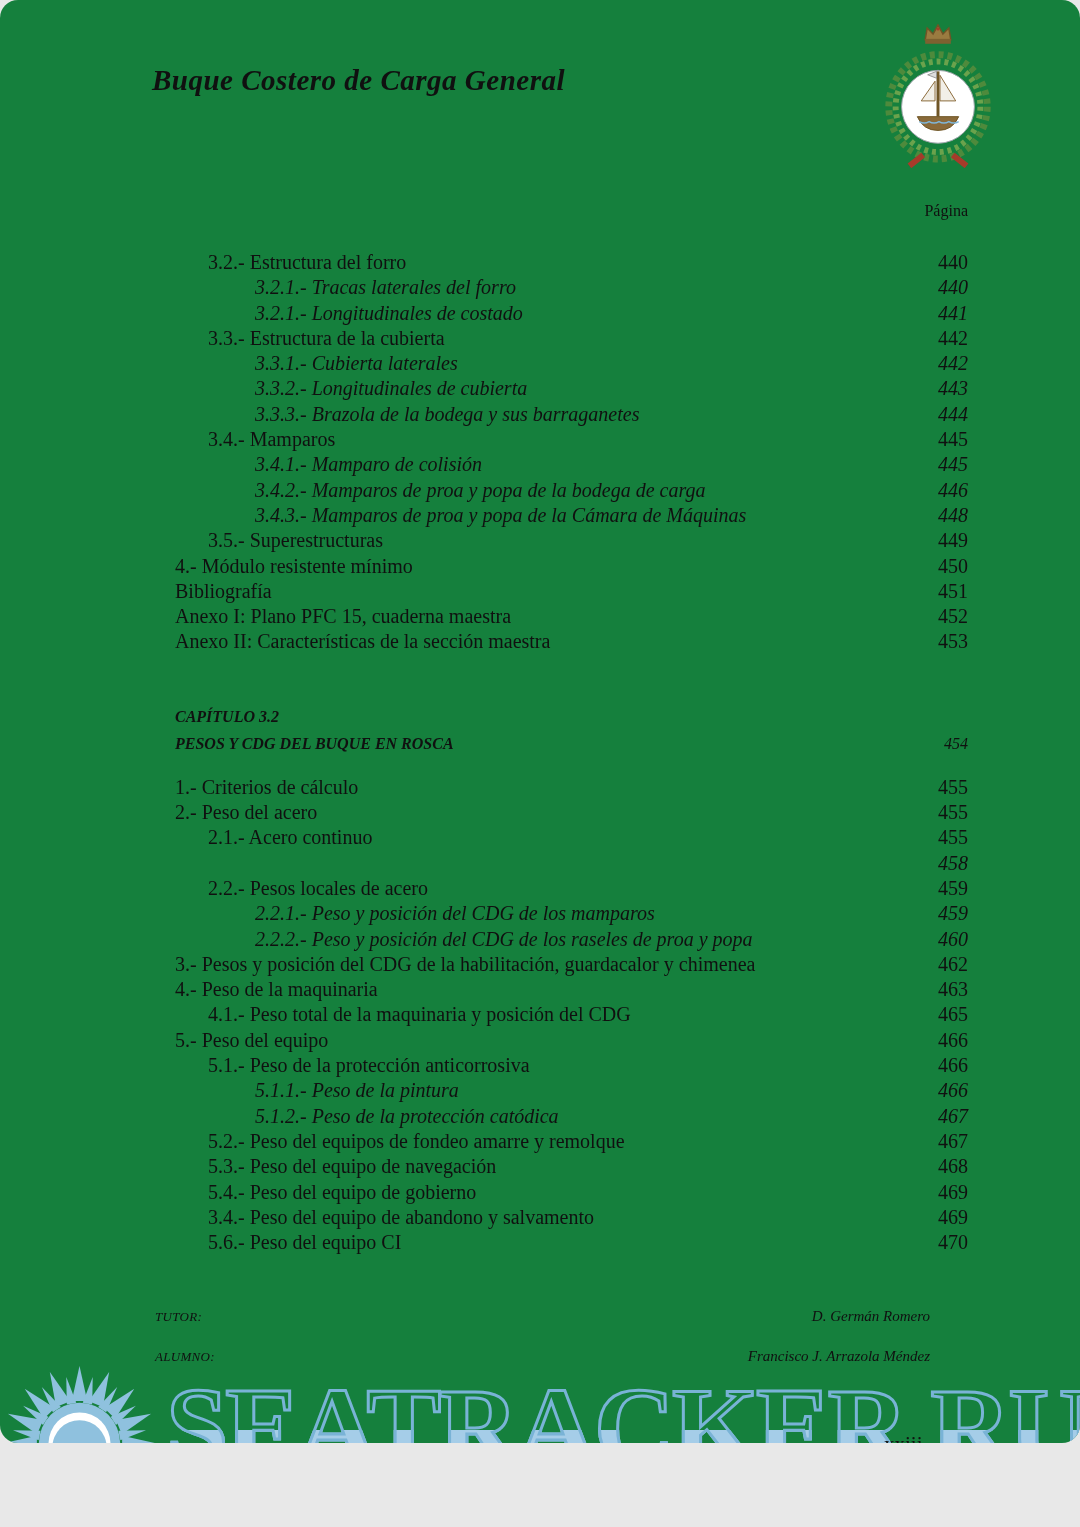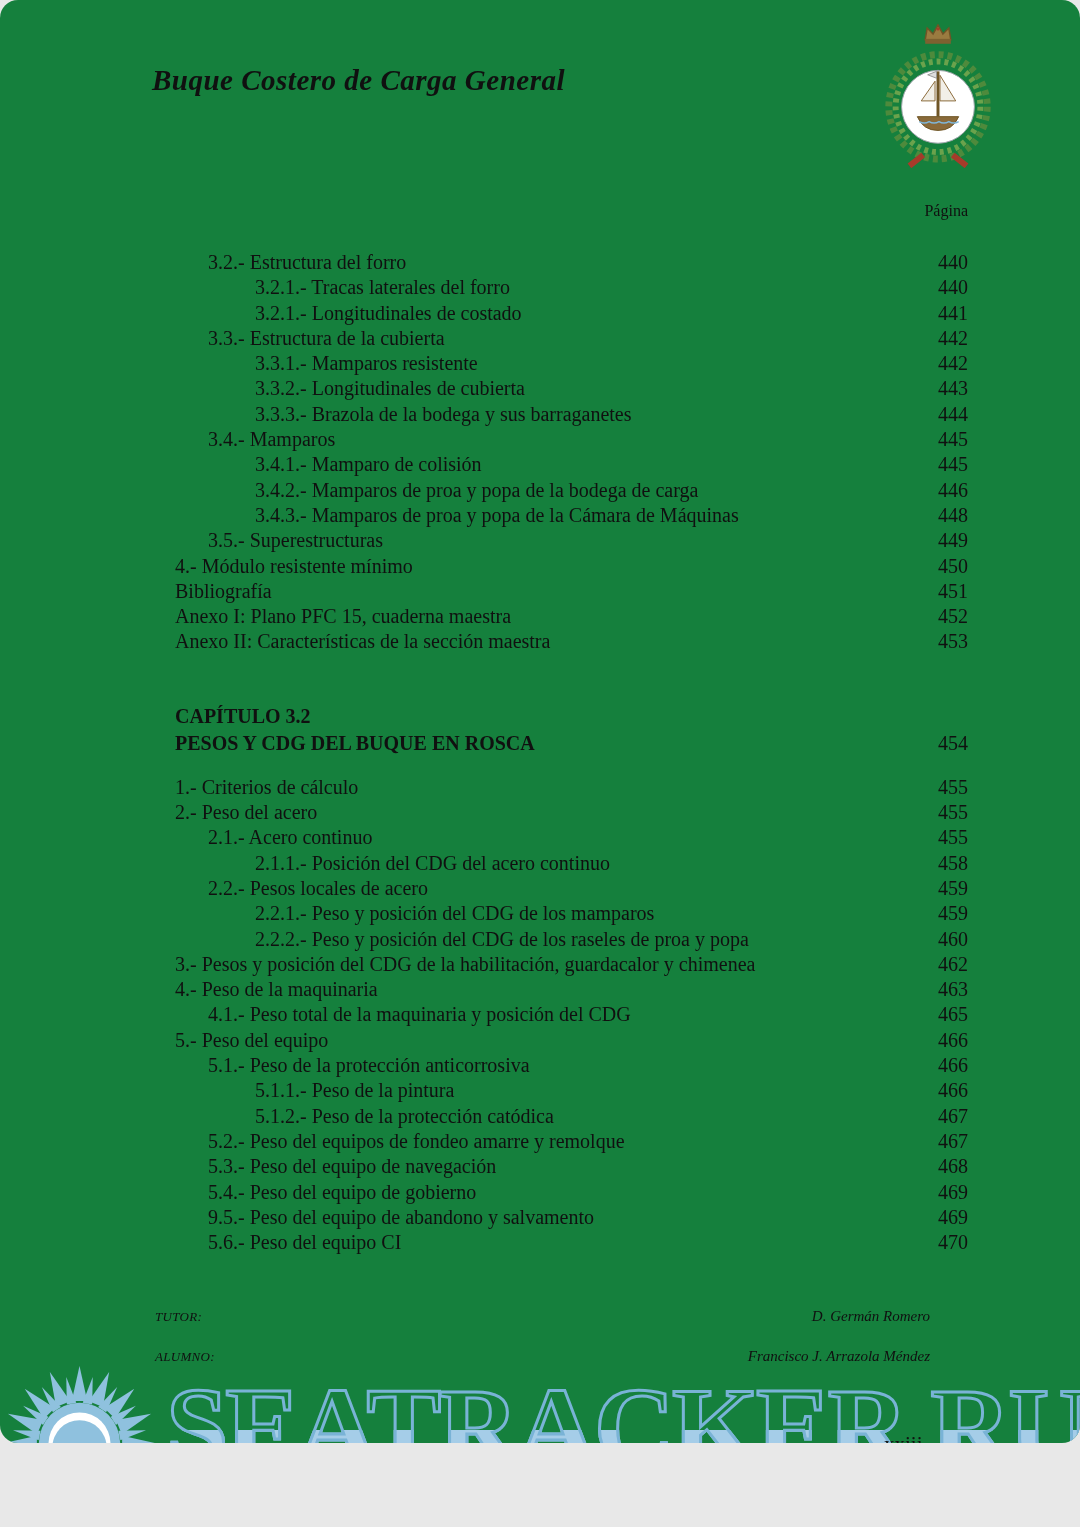--- a/index.html
+++ b/index.html
@@ -29,22 +29,22 @@
     text-align:right;font-size:16px;line-height:26px;margin-bottom:26px;
   }
   .toc-row{
     display:flex;align-items:baseline;
     font-size:20px;line-height:25.3px;
   }
   .toc-text{white-space:nowrap;}
   .toc-page{margin-left:auto;padding-left:12px;}
   .ind-0{padding-left:0;}
   .ind-1{padding-left:33px;}
-  .ind-2{padding-left:80px;}
-  .chapter{margin-top:48px;font-weight:bold;font-size:20px;line-height:27px;}
+  .ind-2{padding-left:80px;font-style:italic;}
+  .chapter{margin-top:48px;font-weight:bold;font-size:16px;line-height:27px;font-style:italic;}
   .chapter-line2{display:flex;align-items:flex-end;}
   .chapter-page{margin-left:auto;font-weight:normal;}
   .toc-2{margin-top:18px;}
   .footer-row{
     position:absolute;left:155px;width:775px;
     display:flex;justify-content:space-between;align-items:baseline;
     font-style:italic;
   }
   .footer-row.tutor{top:1308px;}
   .footer-row.alumno{top:1348px;}
@@ -118,21 +118,21 @@
           <span class="toc-text">3.2.1.- Longitudinales de costado</span>
           <span class="toc-page">441</span>
         </div>
 
         <div class="toc-row ind-1">
           <span class="toc-text">3.3.- Estructura de la cubierta</span>
           <span class="toc-page">442</span>
         </div>
 
         <div class="toc-row ind-2">
-          <span class="toc-text">3.3.1.- Mamparos resistente</span>
+          <span class="toc-text">3.3.1.- Cubierta laterales</span>
           <span class="toc-page">442</span>
         </div>
 
         <div class="toc-row ind-2">
           <span class="toc-text">3.3.2.- Longitudinales de cubierta</span>
           <span class="toc-page">443</span>
         </div>
 
         <div class="toc-row ind-2">
           <span class="toc-text">3.3.3.- Brazola de la bodega y sus barraganetes</span>
@@ -204,21 +204,20 @@
           <span class="toc-text">2.- Peso del acero</span>
           <span class="toc-page">455</span>
         </div>
 
         <div class="toc-row ind-1">
           <span class="toc-text">2.1.- Acero continuo</span>
           <span class="toc-page">455</span>
         </div>
 
         <div class="toc-row ind-2">
-          <span class="toc-text">2.1.1.- Posición del CDG del acero continuo</span>
           <span class="toc-page">458</span>
         </div>
 
         <div class="toc-row ind-1">
           <span class="toc-text">2.2.- Pesos locales de acero</span>
           <span class="toc-page">459</span>
         </div>
 
         <div class="toc-row ind-2">
           <span class="toc-text">2.2.1.- Peso y posición del CDG de los mamparos</span>
@@ -274,21 +273,21 @@
           <span class="toc-text">5.3.- Peso del equipo de navegación</span>
           <span class="toc-page">468</span>
         </div>
 
         <div class="toc-row ind-1">
           <span class="toc-text">5.4.- Peso del equipo de gobierno</span>
           <span class="toc-page">469</span>
         </div>
 
         <div class="toc-row ind-1">
-          <span class="toc-text">9.5.- Peso del equipo de abandono y salvamento</span>
+          <span class="toc-text">3.4.- Peso del equipo de abandono y salvamento</span>
           <span class="toc-page">469</span>
         </div>
 
         <div class="toc-row ind-1">
           <span class="toc-text">5.6.- Peso del equipo CI</span>
           <span class="toc-page">470</span>
         </div>
       </div>
 
   </div>

